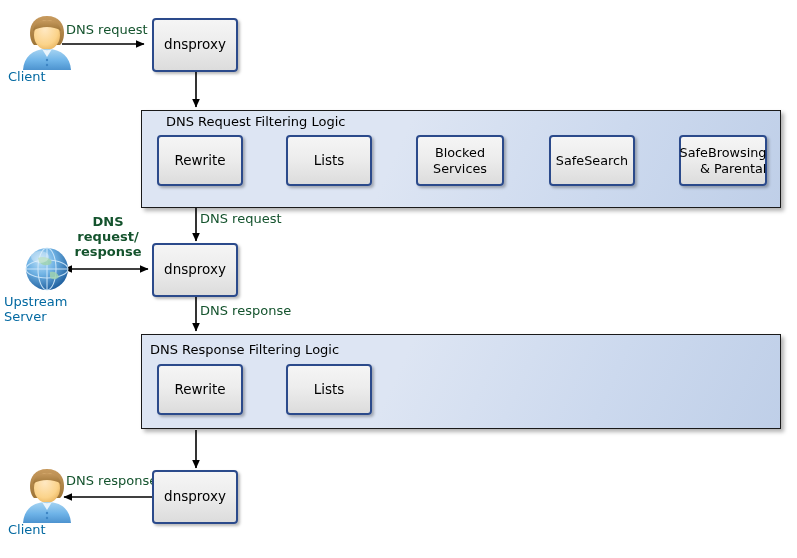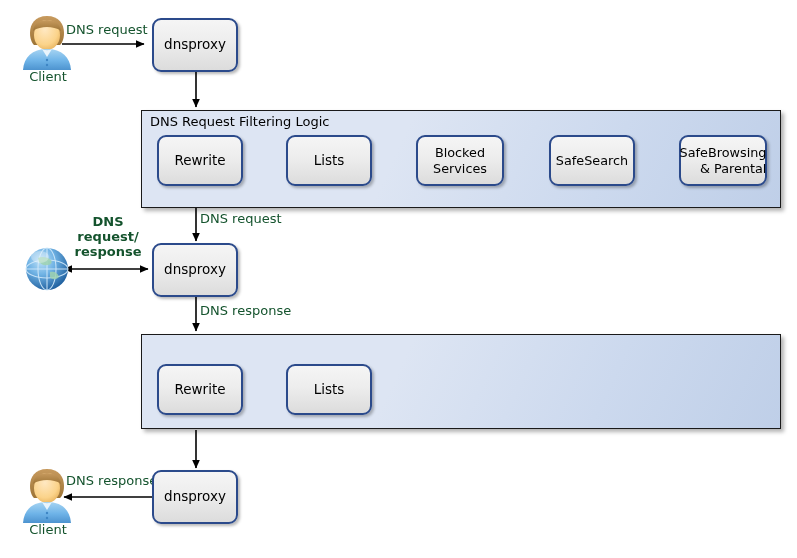--- a/index.html
+++ b/index.html
@@ -7,21 +7,21 @@
     width:797px;height:558px;position:relative;overflow:hidden;
     font-family:"DejaVu Sans","Liberation Sans",sans-serif;
     color:#000000;
   }
   #canvas{position:absolute;left:0;top:0;width:797px;height:558px;}
 
   
   .node{
     position:absolute;
     border:2px solid #2b4a8b;
-    border-radius:9px;
+    border-radius:4px;
     background:linear-gradient(180deg,#f5f5f5 0%,#ededed 45%,#dcdcdc 100%);
     box-shadow:2px 2px 3px rgba(0,0,0,0.28);
     display:flex;align-items:center;justify-content:center;
     text-align:center;
     font-size:13.5px;
     line-height:1.18;
     color:#000;
     box-sizing:border-box;
     white-space:pre-line;
   }
@@ -49,22 +49,21 @@
     color:#14532d;
     white-space:pre-line;
     line-height:1.15;
   }
   .elabel.center{text-align:center;}
 
   
   .caption{
     position:absolute;
     font-size:13px;
-    text-align:center;
-    color:#14532d;
+    color:#0369a1;
     line-height:1.15;
     white-space:pre-line;
   }
 
   
   svg.arrows{position:absolute;left:0;top:0;width:797px;height:558px;overflow:visible;pointer-events:none;}
   .ln{stroke:#000;stroke-width:1.6px;fill:none;}
 
   
   .icon{position:absolute;}
@@ -131,21 +130,21 @@
     <circle cx="29" cy="48" r="1.2" fill="#3e86c4"></circle>
     <circle cx="29" cy="53" r="1.2" fill="#3e86c4"></circle>
   </svg>
   <div class="caption" style="left:8px;top:70px;width:80px;">Client</div>
 
   <div class="elabel" style="left:66px;top:23px;">DNS request</div>
 
   <div class="node" style="left:152px;top:18px;width:86px;height:54px;">dnsproxy</div>
 
   <div class="panel" style="left:141px;top:110px;width:640px;height:98px;"></div>
-  <div class="panel-title" style="left:150px;top:114px;">DNS Request Filtering Logic</div>
+  <div class="panel-title" style="left:166px;top:114px;">DNS Request Filtering Logic</div>
 
   <div class="node" style="left:157px;top:135px;width:86px;height:51px;">Rewrite</div>
   <div class="node" style="left:286px;top:135px;width:86px;height:51px;">Lists</div>
   <div class="node small" style="left:416px;top:135px;width:88px;height:51px;">Blocked
 Services</div>
   <div class="node small" style="left:549px;top:135px;width:86px;height:51px;">SafeSearch</div>
   <div class="node small" style="left:679px;top:135px;width:88px;height:51px;text-align:right;">SafeBrowsing
 &amp; Parental</div>
 
   <div class="elabel" style="left:200px;top:212px;">DNS request</div>
@@ -160,30 +159,33 @@
     </defs>
     <circle cx="25" cy="25" r="21" fill="url(#globeg)"></circle>
     <ellipse cx="25" cy="25" rx="21" ry="9" fill="none" stroke="#cfe8fa" stroke-width="1.1" opacity="0.9"></ellipse>
     <ellipse cx="25" cy="25" rx="9" ry="21" fill="none" stroke="#cfe8fa" stroke-width="1.1" opacity="0.9"></ellipse>
     <line x1="4" y1="25" x2="46" y2="25" stroke="#cfe8fa" stroke-width="1.1" opacity="0.9"></line>
     <line x1="25" y1="4" x2="25" y2="46" stroke="#cfe8fa" stroke-width="1.1" opacity="0.9"></line>
     <path d="M16 14 C20 12 26 13 29 16 C31 19 28 21 25 21 C22 22 19 20 17 18 z" fill="#9fd2b0" opacity="0.85"></path>
     <path d="M28 28 C32 27 36 29 37 33 C34 36 30 36 28 33 z" fill="#9fd2b0" opacity="0.85"></path>
     <ellipse cx="18" cy="13" rx="9" ry="6" fill="#ffffff" opacity="0.30"></ellipse>
   </svg>
+  <div class="caption" style="left:4px;top:295px;width:86px;">Upstream
+Server</div>
 
   <div class="elabel center" style="left:70px;top:215px;width:76px;font-weight:bold;">DNS
 request/
 response</div>
 
   <div class="node" style="left:152px;top:243px;width:86px;height:54px;">dnsproxy</div>
 
   <div class="elabel" style="left:200px;top:304px;">DNS response</div>
 
   <div class="panel" style="left:141px;top:334px;width:640px;height:95px;"></div>
+  <div class="panel-title" style="left:150px;top:342px;">DNS Response Filtering Logic</div>
 
   <div class="node" style="left:157px;top:364px;width:86px;height:51px;">Rewrite</div>
   <div class="node" style="left:286px;top:364px;width:86px;height:51px;">Lists</div>
 
   <svg class="icon" style="left:18px;top:465px;" width="58" height="62" viewBox="0 0 58 62">
     <path d="M29 4 C17 4 12 12 12 21 C12 27 14 31 16 33 L42 33 C44 31 46 27 46 21 C46 12 41 4 29 4 z" fill="url(#hairg)"></path>
     <ellipse cx="29" cy="23" rx="13" ry="15" fill="url(#faceg)"></ellipse>
     <path d="M29 8 C21 8 16 12 15 19 C19 16 24 15 29 15 C34 15 39 16 43 19 C42 12 37 8 29 8 z" fill="url(#hairg)"></path>
     <path d="M29 37 C14 37 6 45 5 58 L53 58 C52 45 44 37 29 37 z" fill="url(#shirtg)"></path>
     <path d="M24 37 L29 45 L34 37 C32.5 38.6 25.5 38.6 24 37 z" fill="#e9f4fc"></path>

